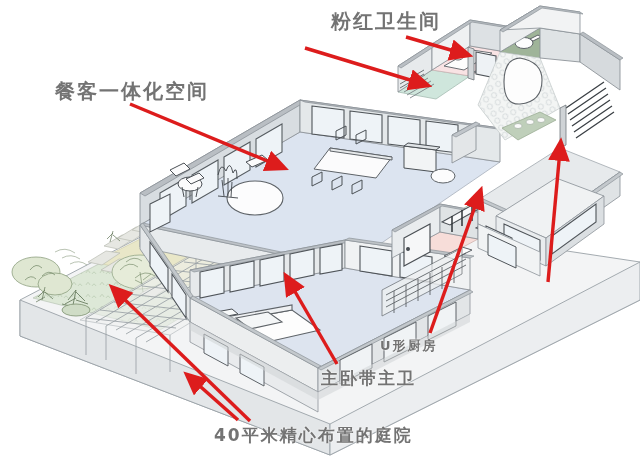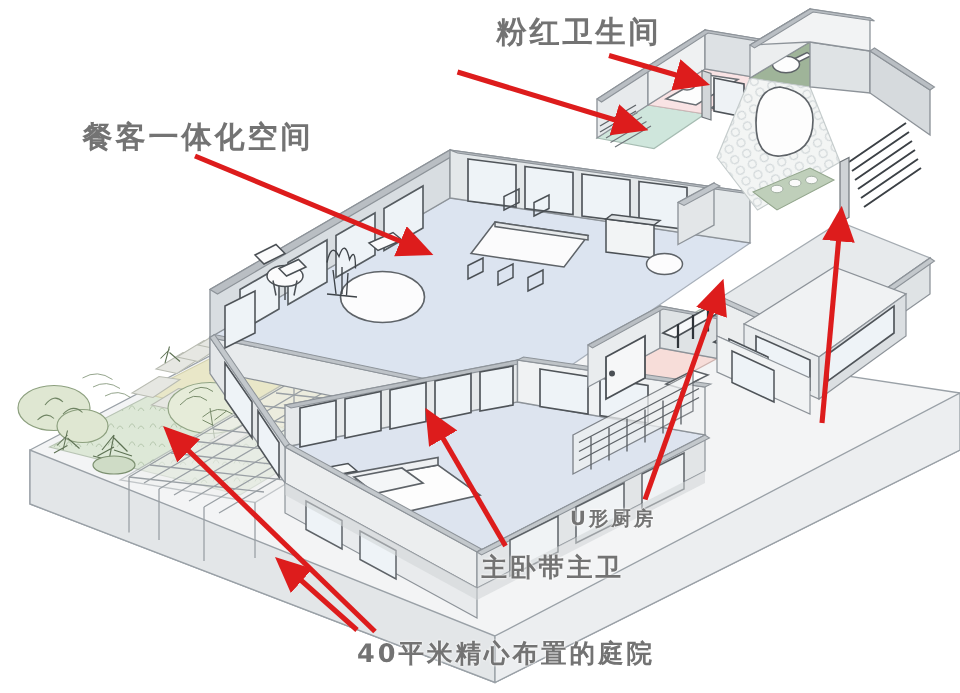--- a/index.html
+++ b/index.html
@@ -19,21 +19,21 @@
     font-family:"DejaVu Sans","Liberation Sans",sans-serif;
     text-shadow:0 0 1px #ffffff, 0 0 2px #ffffff;
     pointer-events:none;
   }
   #lbl-0{left:55px;  top:78px;  font-size:20px;}
   #lbl-1{left:234px; top:33px;  font-size:20px;}
   #lbl-2{left:331px; top:8px;   font-size:20px;}
   #lbl-3{left:450px; top:288px; font-size:17px;}
   #lbl-4{left:380px; top:337px; font-size:13px;}
   #lbl-5{left:309px; top:367px; font-size:17px;margin-left:12px;}
-  #lbl-6{left:214px; top:424px; font-size:17px;margin-left:24px;}
+  #lbl-6{left:214px; top:424px; font-size:17px;}
 </style>
 </head>
 <body>
 
 <div id="stage">
 
   <svg id="plan-svg" viewBox="0 0 640 462">
     <defs>
       <marker id="arrowHead" markerWidth="7" markerHeight="7" refX="3.2" refY="3.2" orient="auto" markerUnits="strokeWidth">
         <path d="M0,0 L7,3.2 L0,6.4 Z" fill="#dd1c1c"></path>

